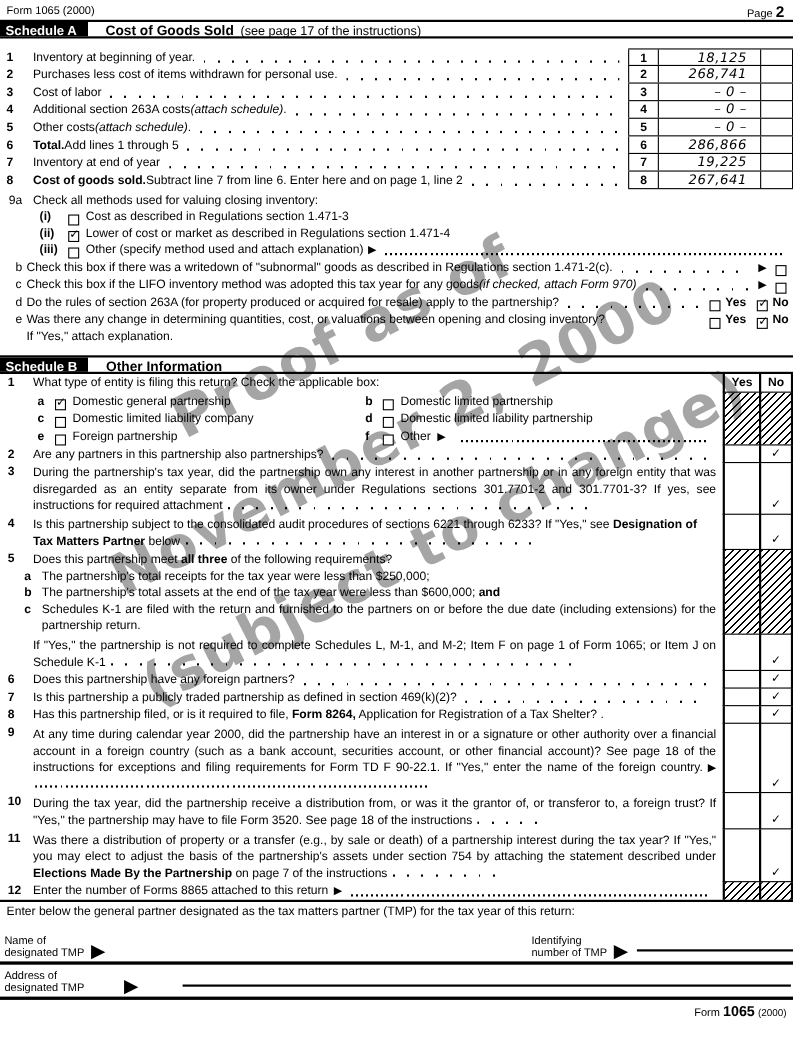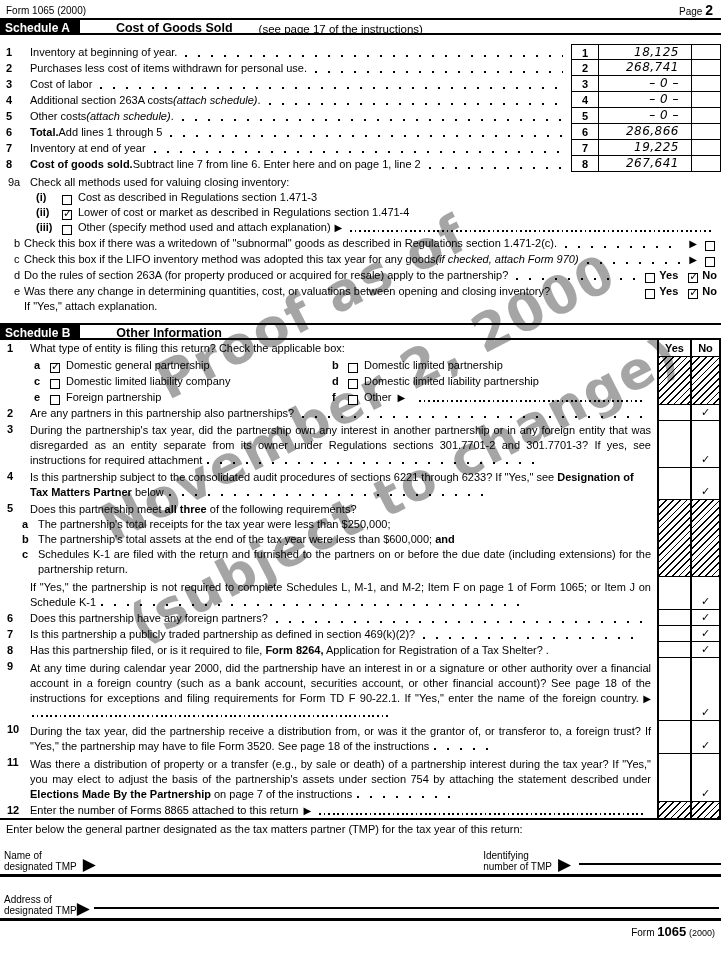--- a/index.html
+++ b/index.html
@@ -18,21 +18,21 @@
     font-size:52px; line-height:102px; letter-spacing:2px;
     color:#8f8f8f; opacity:.8; white-space:nowrap;
   }
   
   .hdr{ display:flex; justify-content:space-between; padding:3px 8px 1px 6px; font-size:10px; height:18px; }
   .pgnum{ font-weight:bold; font-size:14px; }
   .ftr{ text-align:right; padding:3px 6px 0 0; font-size:10px; }
   .ftr .fnum{ font-weight:bold; font-size:13px; }
   .ftr .fyr{ font-size:9px; }
   
-  .schedbar{ display:flex; align-items:stretch; border-top:2px solid #000; border-bottom:2px solid #000; height:17px;gap:20px; }
+  .schedbar{ display:flex; align-items:stretch; border-top:2px solid #000; border-bottom:2px solid #000; height:17px; }
   .schedlabel{ background:#000; color:#fff; font-weight:bold; font-size:12px; padding:1px 10px 0 5px; }
   .schedtitle{ font-weight:bold; font-size:12.5px; padding:1px 6px 0 16px; white-space:nowrap; }
   .schedsub{ font-size:11.5px; padding-top:2px; white-space:nowrap; }
   
   .atable{ margin-top:9px; }
   .arow{ display:flex; height:16px; }
   .aleft{ flex:1; display:flex; align-items:flex-end; padding-left:6px; }
   .anum{ width:24px; font-weight:bold; }
   .aright{ display:flex; border-bottom:1.5px solid #000; }
   .arow:first-child .aright{ border-top:1.5px solid #000; }
@@ -87,21 +87,21 @@
   .thickbot{ border-bottom:2.5px solid #000;justify-content:flex-end; }
   
   .tmphead{ padding:2px 6px 0; font-size:13px; }
   .tmphead b{ font-size:13px; }
   .tmphead .nrm{ font-weight:normal; font-size:12px; }
   .tmpintro{ padding:2px 6px 4px; font-size:11px; }
   .tmprow{ display:flex; align-items:flex-end; border-bottom:3px solid #000; height:36px; padding:0 0 2px 4px; }
   .tmplbl{ font-size:10px; line-height:11px;margin-top:28px; }
   .tmprow .bigarw{ margin:0 4px 0 6px; }
   .midline{ border-bottom:2px solid #000; margin:0 0 7px 4px; }
-  .tmprow2{ display:flex; align-items:flex-end; border-bottom:3px solid #000; height:44px; padding:0 0 2px 4px; }
+  .tmprow2{ display:flex; align-items:flex-end; border-bottom:3px solid #000; height:32px; padding:0 0 2px 4px;gap:36px; }
 </style>
 </head>
 <body>
 
 <div class="page">
 
   <div class="watermark">
     <div>Proof as of</div>
     <div>November 2, 2000</div>
     <div>(subject to change)</div>

